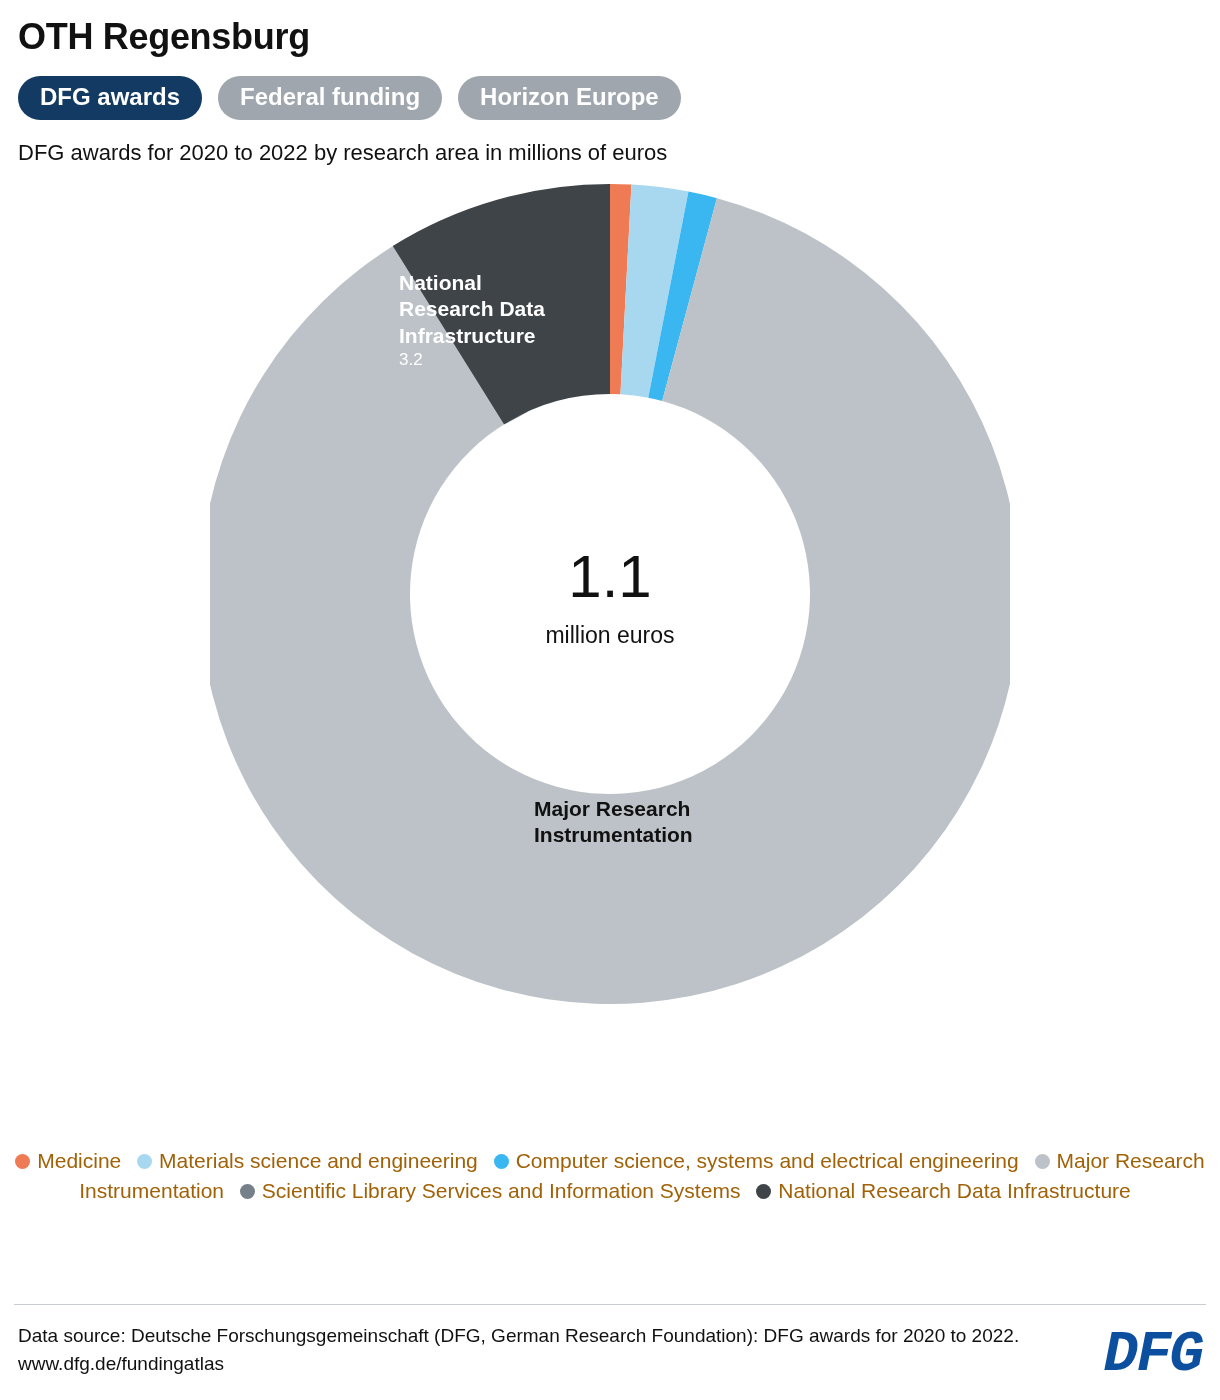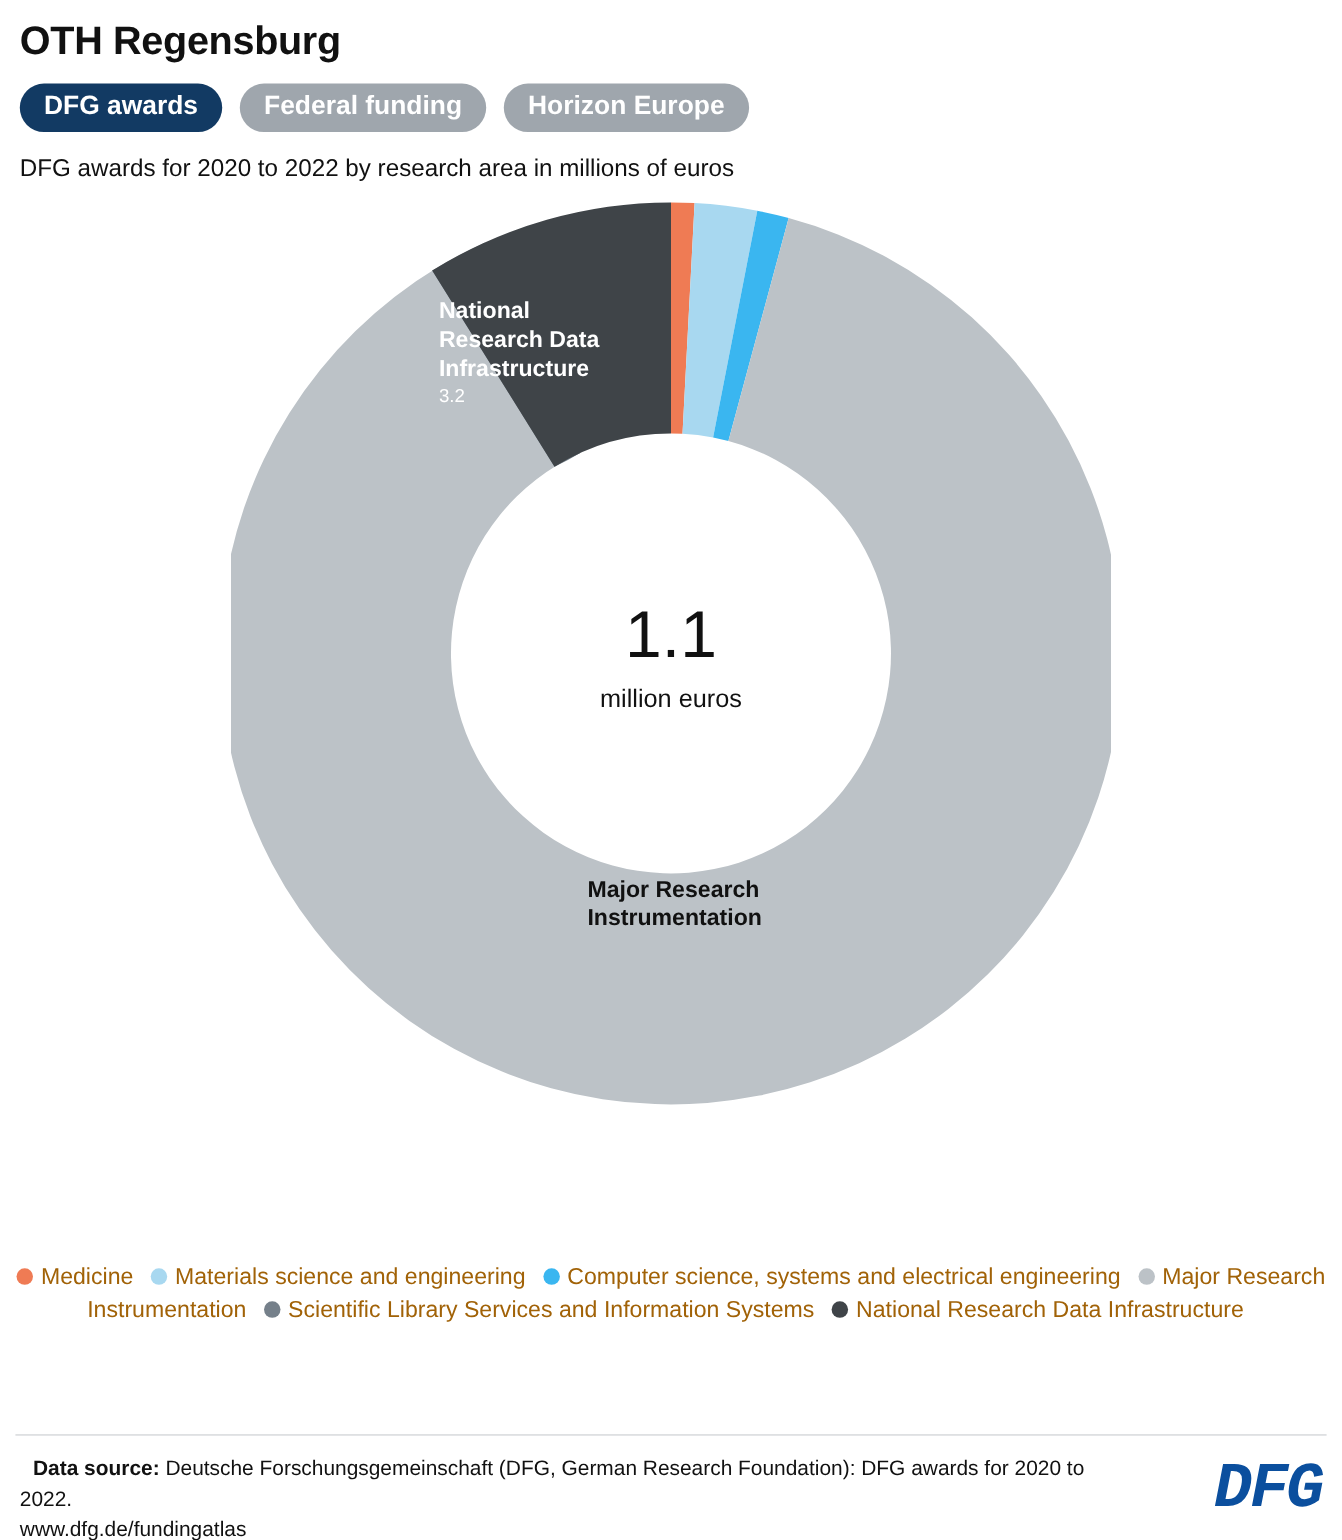--- a/index.html
+++ b/index.html
@@ -134,21 +134,21 @@
   }
   .footer {
     position: absolute;
     left: 18px;
     top: 1306px;
     width: 1020px;
     font-size: 19px;
     line-height: 1.45;
     color: #111;
   }
-  .footer b { font-weight: 700; margin-left: 12px; }
+  .footer b { font-weight: 400; }
   .dfg-logo {
     position: absolute;
     right: 18px;
     top: 1306px;
     font-size: 58px;
     font-weight: 700;
     font-style: italic;
     letter-spacing: -2px;
     color: #0b4f9e;
     font-family: Liberation Mono, monospace;

